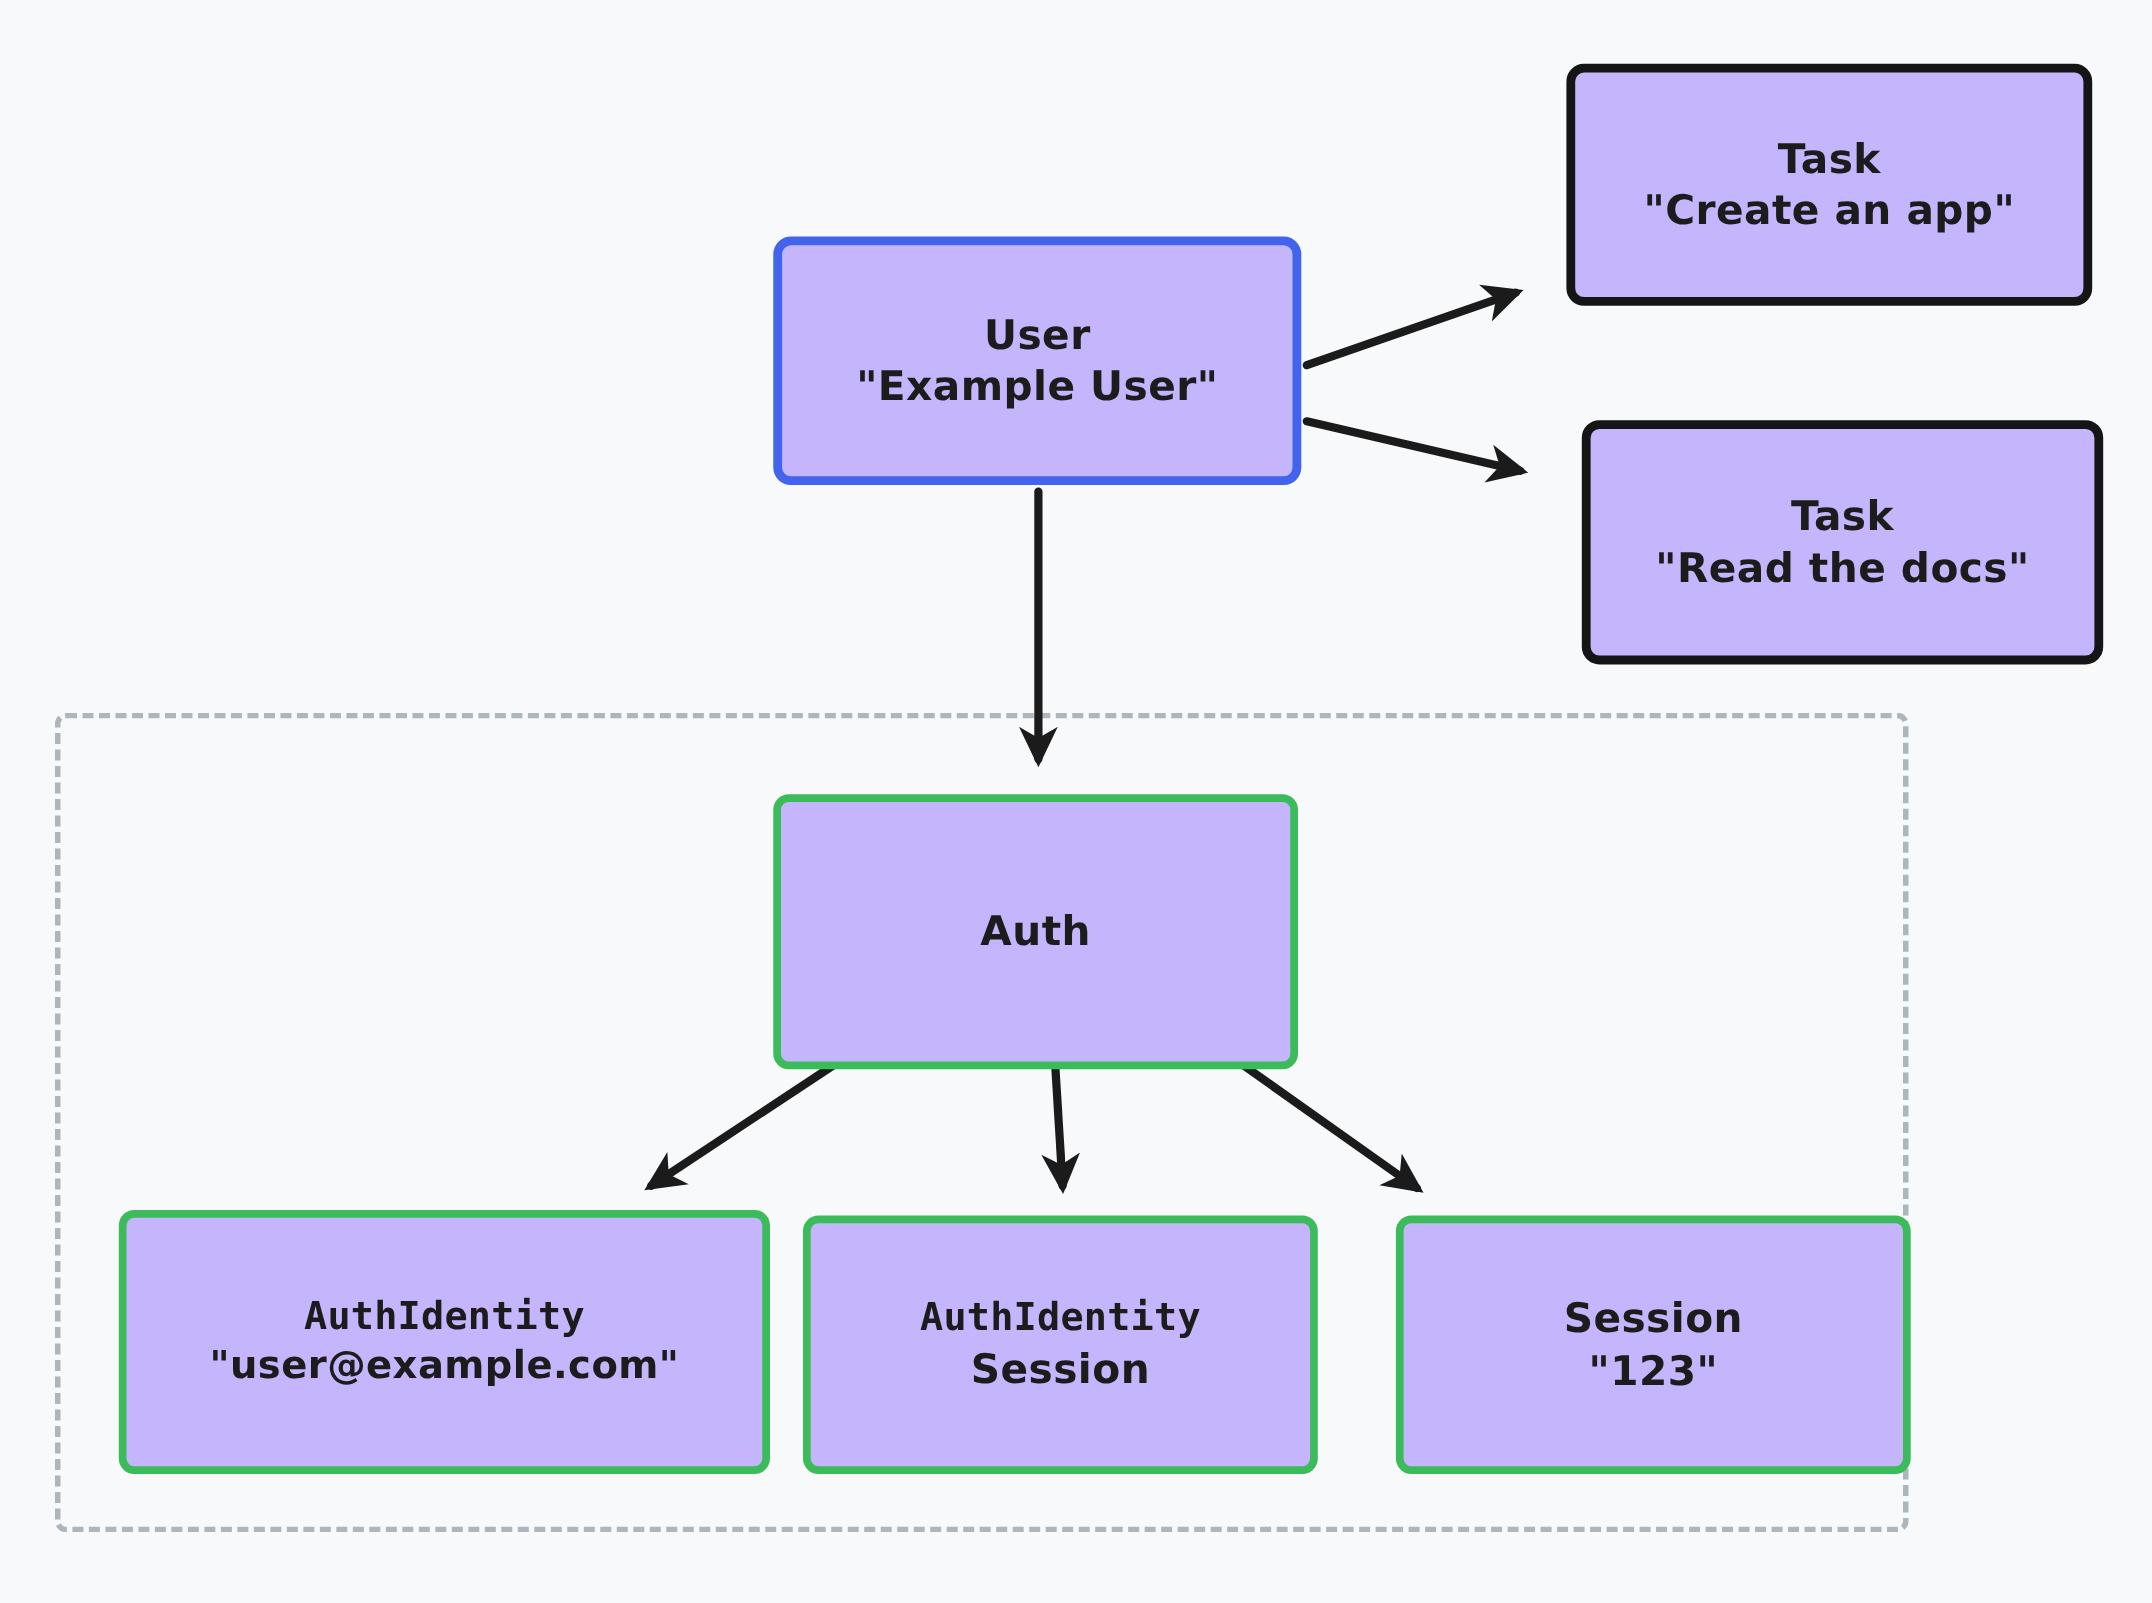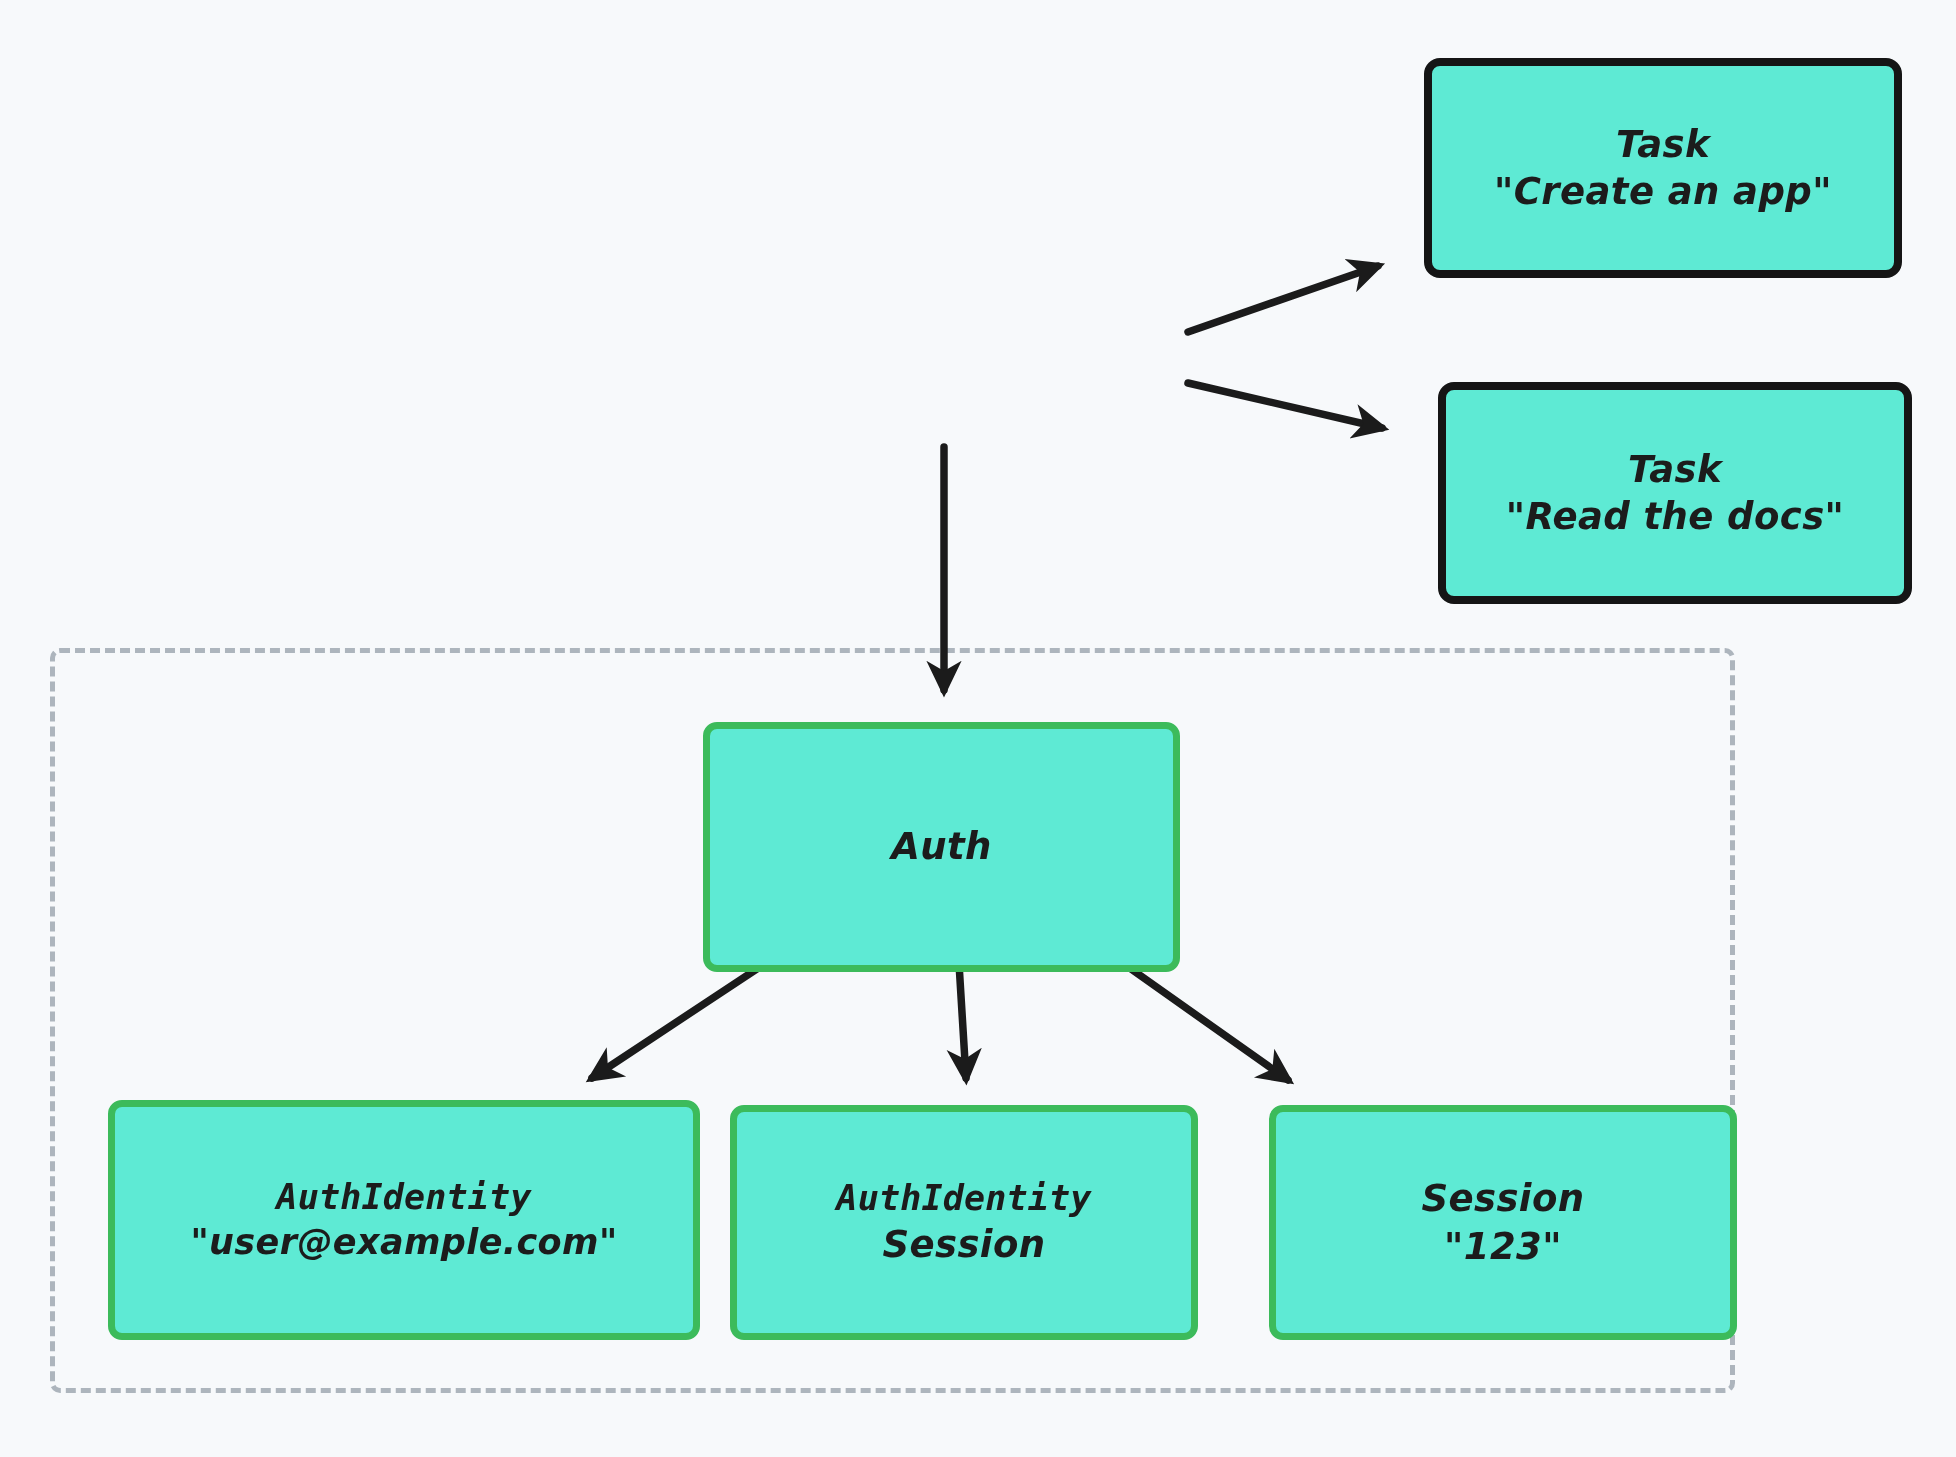--- a/index.html
+++ b/index.html
@@ -29,31 +29,30 @@
   .group-box {
     position: absolute;
     box-sizing: border-box;
     border: 5px dashed #adb5bd;
     border-radius: 10px;
     background: transparent;
   }
   .node {
     position: absolute;
     box-sizing: border-box;
-    background: #5eead4;
+    background: #c4b5fd;
     display: flex;
     flex-direction: column;
     align-items: center;
     justify-content: center;
     text-align: center;
     border-style: solid;
     border-radius: 14px;
     color: #1c1c1c;
     line-height: 1.28;
-    font-style: italic;
   }
   .node-black {
     border-width: 8px;
     border-color: #151515;
     border-radius: 16px;
   }
   .node-blue {
     border-width: 8px;
     border-color: #4263eb;
     border-radius: 16px;
@@ -98,20 +97,24 @@
     <g stroke="#1b1b1b" stroke-width="7.5" fill="none" stroke-linecap="round">
       <line x1="1188" y1="332" x2="1378" y2="266" marker-end="url(#arrowhead)"></line>
       <line x1="1188" y1="383" x2="1382" y2="428" marker-end="url(#arrowhead)"></line>
       <line x1="944" y1="447" x2="944" y2="690" marker-end="url(#arrowhead)"></line>
       <line x1="790" y1="947" x2="592" y2="1078" marker-end="url(#arrowhead)"></line>
       <line x1="958" y1="947" x2="966" y2="1078" marker-end="url(#arrowhead)"></line>
       <line x1="1100" y1="947" x2="1288" y2="1080" marker-end="url(#arrowhead)"></line>
     </g>
   </svg>
 
+  <div class="node node-blue" style="left:703px; top:215px; width:480px; height:226px;">
+    <span class="line casual">User</span>
+    <span class="line casual">"Example User"</span>
+  </div>
 
   <div class="node node-black" style="left:1424px; top:58px; width:478px; height:220px;">
     <span class="line casual">Task</span>
     <span class="line casual">"Create an app"</span>
   </div>
 
   <div class="node node-black" style="left:1438px; top:382px; width:474px; height:222px;">
     <span class="line casual">Task</span>
     <span class="line casual">"Read the docs"</span>
   </div>

